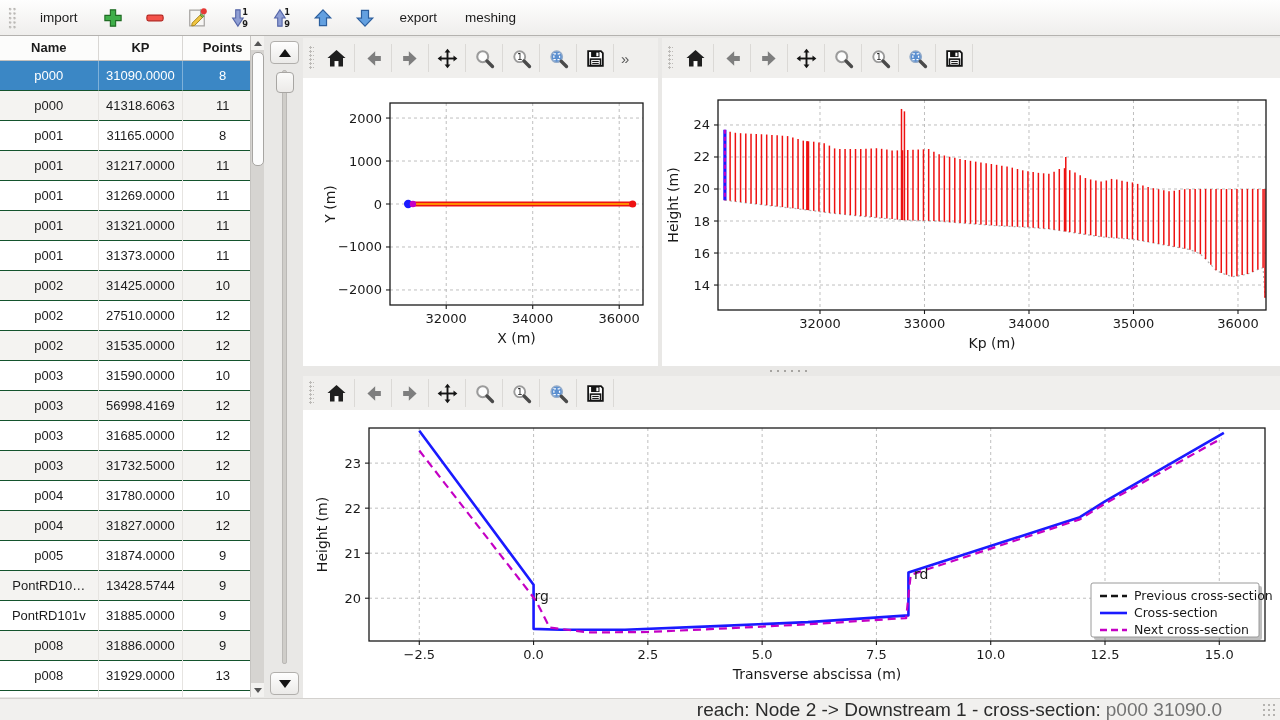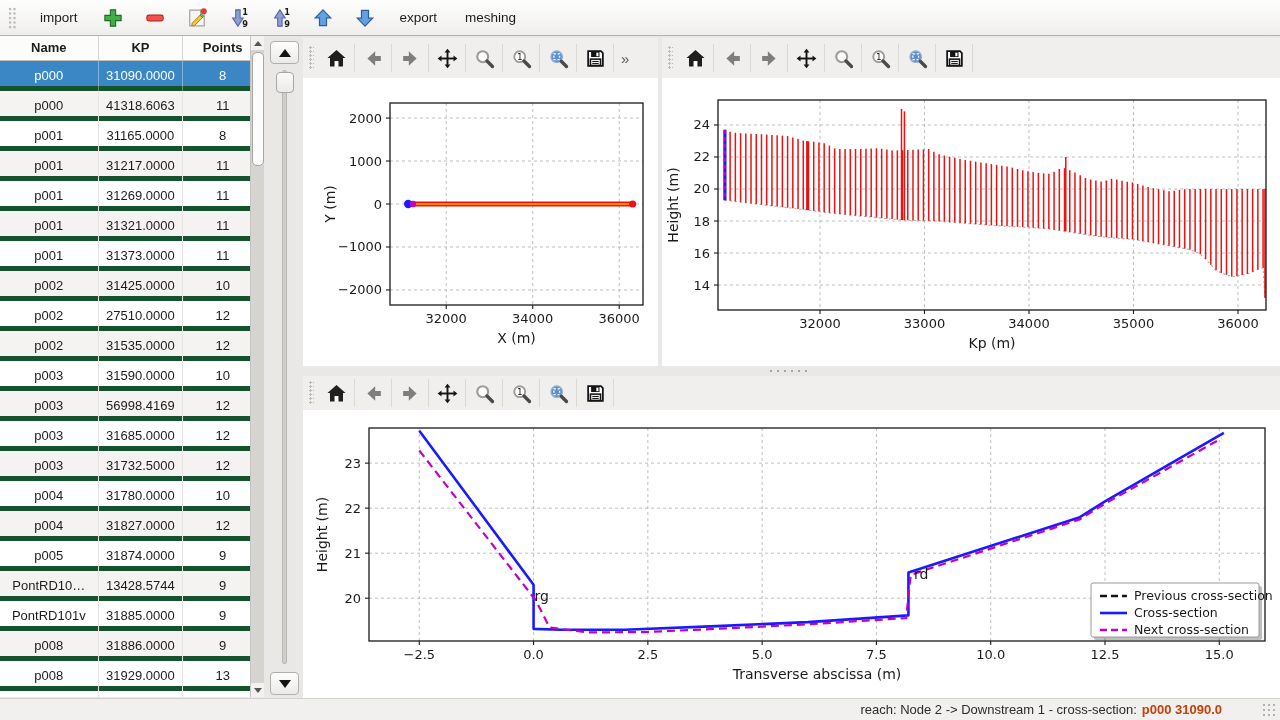--- a/index.html
+++ b/index.html
@@ -17,21 +17,21 @@
     color:#1c1c1c;padding:7px 13px;cursor:default}
   .tb-icon{background:transparent;border:none;padding:4px 9px;cursor:default;line-height:0}
   .icon{display:inline-block;line-height:0}
 
   
   #table{position:absolute;left:0;top:36px;width:264px;height:661px;background:#fff;
     border-right:1px solid #c6c4c1;box-sizing:border-box;overflow:hidden;font-size:13px;color:#1c1c1c}
   #thead{display:flex;height:24px;background:#fcfcfb;border-bottom:1px solid #c2c0bd;
     font-weight:bold;align-items:center}
   .th{box-sizing:border-box;text-align:center;border-right:1px solid #d9d7d4;height:24px;line-height:24px}
-  .tr{display:flex;height:30px;box-sizing:border-box;border-bottom:5px solid #14532d;}
+  .tr{display:flex;height:30px;box-sizing:border-box;border-bottom:1px solid #14532d;}
   .tr.alt{background:#f4f3f1}
   .tr.sel{background:#3b87c5;color:#fff}
   .tr.sel .td{border-right:1px solid rgba(255,255,255,.35)}
   .td{box-sizing:border-box;text-align:center;border-right:1px solid #e6e4e1;height:30px;line-height:29px;
     overflow:hidden;white-space:nowrap}
   .c0{width:99px}.c1{width:85px}.c2{width:80px}
 
   
   #tscroll{position:absolute;left:250px;top:36px;width:14px;height:661px;background:#d6d4d1;
     border-left:1px solid #c6c4c1;box-sizing:border-box}
@@ -76,22 +76,22 @@
   .axislab{font-size:14px}
 
   
   #hsplit{position:absolute;left:300px;top:366px;width:980px;height:10px;background:#e9e8e6}
   #hsplit .dots{width:42px;height:5px;margin:3px auto 0;
     background-image:radial-gradient(circle at 2px 2px,#a6a4a1 1.2px,transparent 1.4px);background-size:7px 5px}
 
   
   #status-bar{position:absolute;left:0;top:698px;width:1280px;height:22px;box-sizing:border-box;
     background:#f1f0ee;border-top:1px solid #d3d1ce;display:flex;align-items:center;
-    justify-content:flex-end;padding-right:58px;font-size:13px;color:#2b2b2b;gap:5px}
-  #status-bar .bold{font-weight:bold;color:#c2410c}
+    justify-content:flex-end;padding-right:58px;font-size:19px;color:#2b2b2b;gap:5px}
+  #status-bar .bold{font-weight:normal;color:#737373}
   #status-grip{position:absolute;right:4px;bottom:3px;width:14px;height:14px;
     background-image:radial-gradient(circle at 2px 2px,#b5b3b0 1.2px,transparent 1.4px);background-size:5px 5px}
 </style>
 </head>
 <body>
 
 <div id="main-toolbar">
   <span class="grip-v"></span>
 <button class="tb-label">import</button>
     <button class="tb-icon"><span class="icon"><svg viewBox="0 0 20 20" width="22" height="22">

